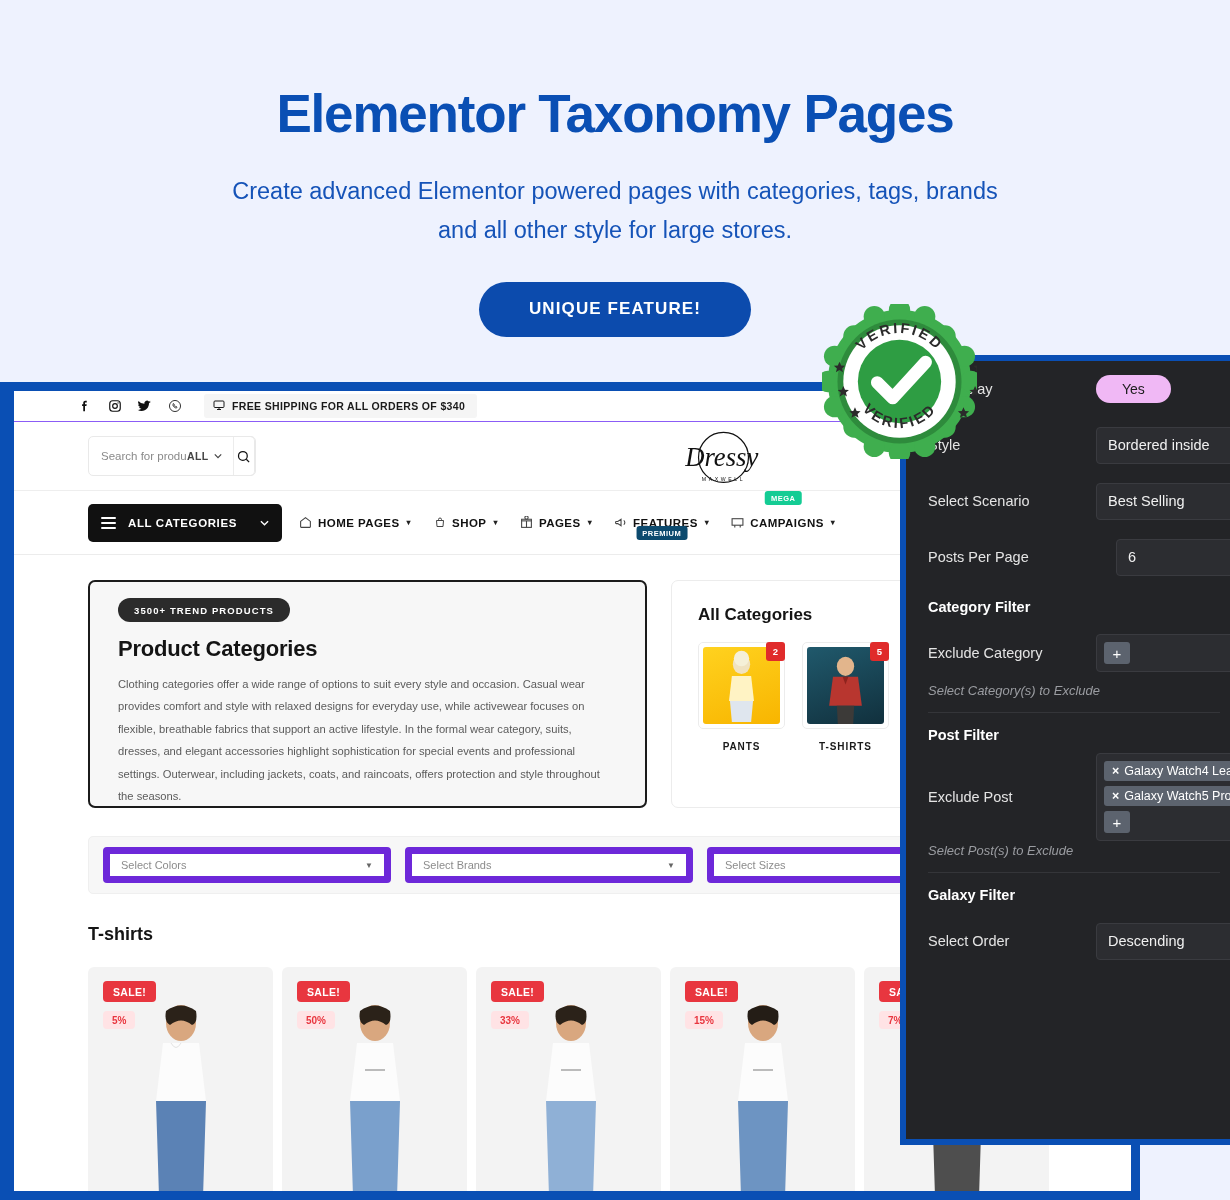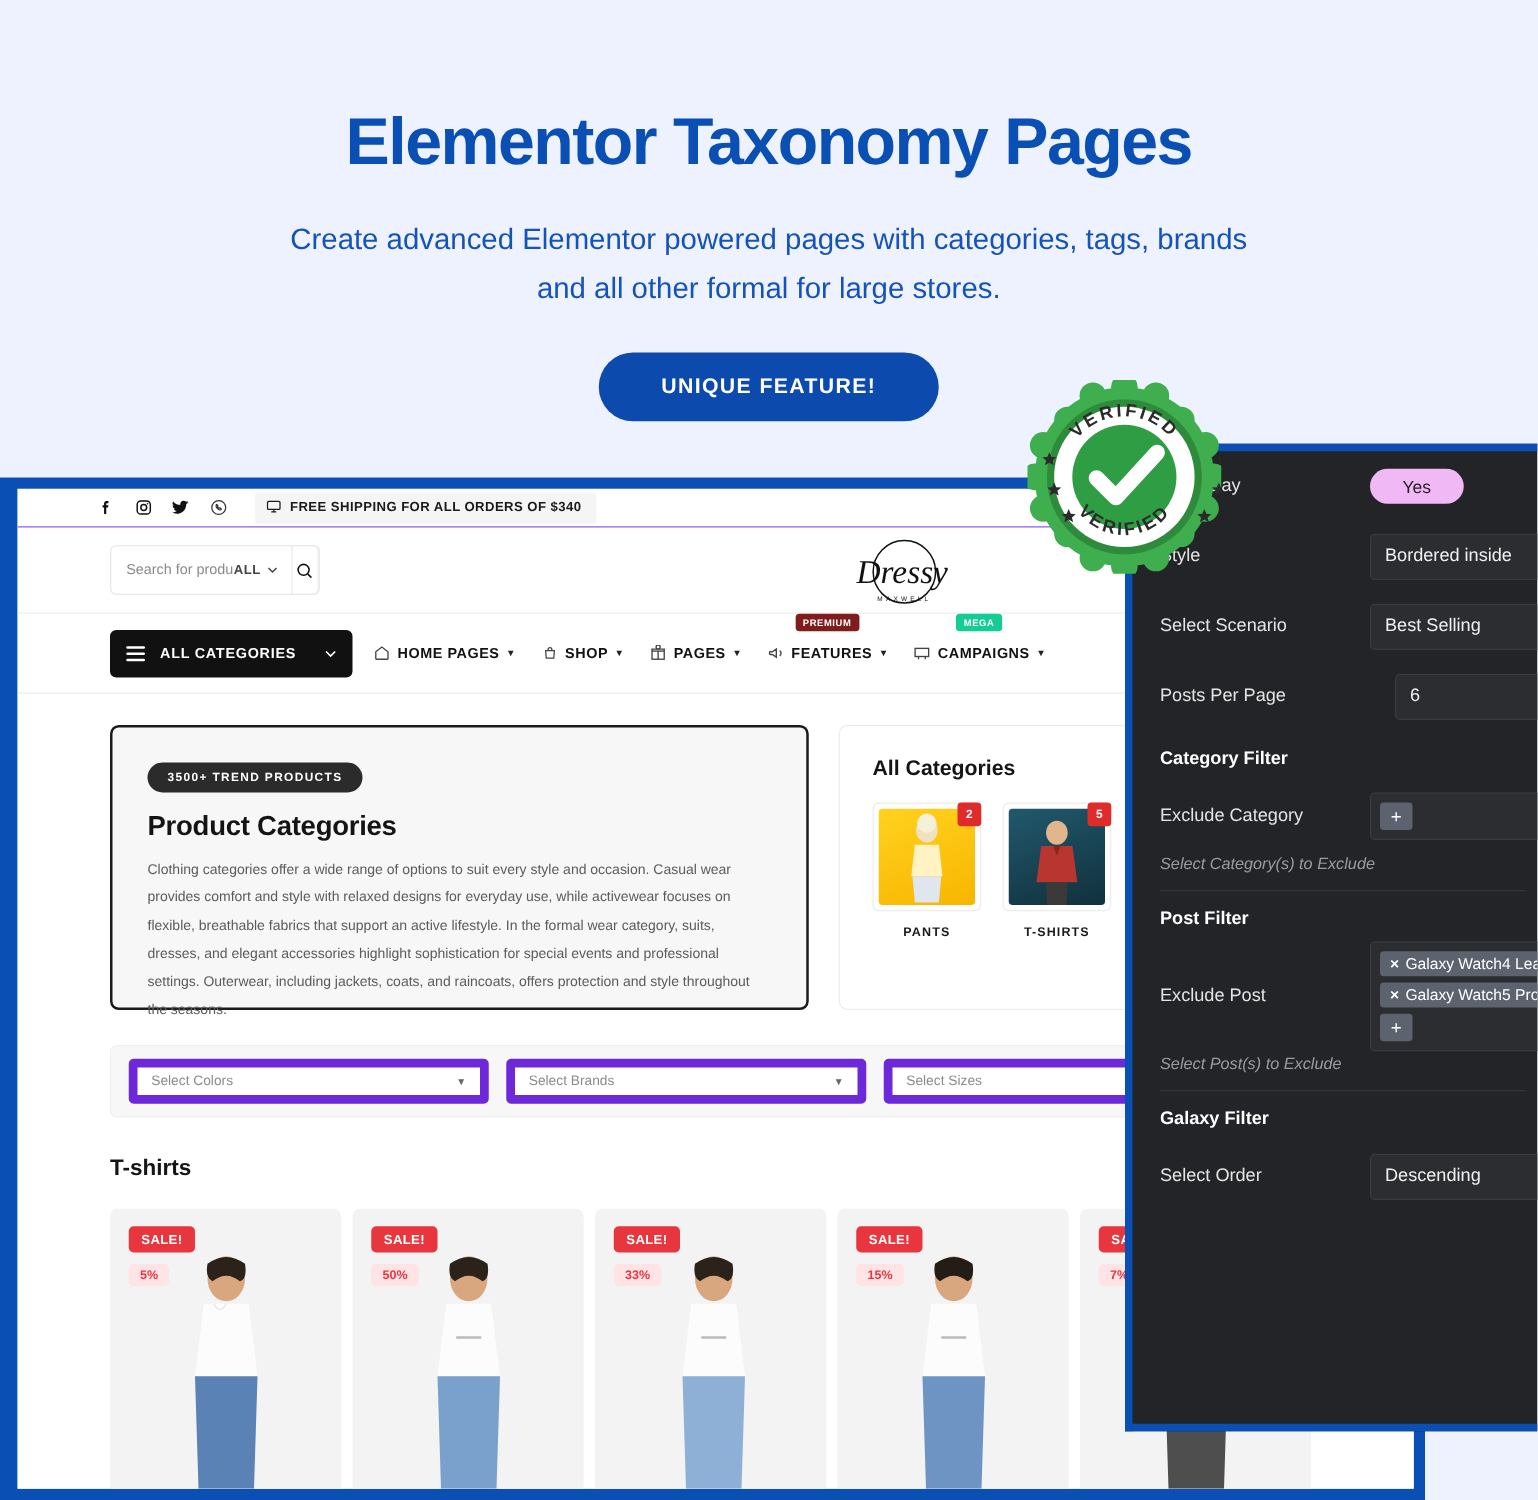--- a/index.html
+++ b/index.html
@@ -91,29 +91,29 @@
   .burger i { display:block; height:2px; background:#fff; border-radius:1px; }
   .navlinks { display: flex; align-items: center; gap: 22px; margin-left: 17px; }
   .navlink { display: flex; align-items: center; gap: 6px; font-size: 11.5px; font-weight: 700; color: #111; letter-spacing: 0.45px; position: relative; }
   .navlink .nic { width: 13px; height: 13px; display:inline-flex; align-items:center; justify-content:center; color:#555; }
   .caret { font-size: 8px; color: #222; margin-left: 1px; }
   .badge-tag {
     position: absolute; top: -25px; left: 50%; transform: translateX(-50%);
     font-size: 7.5px; font-weight: 700; color: #fff; padding: 3px 6px 2px;
     border-radius: 3px; letter-spacing: 0.5px; white-space: nowrap;
   }
-  .badge-premium { background: #7f1d1d; }
+  .badge-premium { background: #0c4a6e; margin-top: 35px; }
   .badge-mega { background: #14cc94; }
 
   
   .content { padding: 25px 0 0 0; position: relative; }
   .cards-row { display: flex; gap: 24px; padding-left: 74px; }
   .cat-card {
     width: 559px; height: 228px; border: 2px solid #1b1b1b; border-radius: 7px;
-    background: #f7f7f7; padding: 28px 28px;
+    background: #f7f7f7; padding: 16px 28px;
   }
   .trend-pill {
     display:inline-block; background:#2b2b2b; color:#fff; border-radius: 16px;
     font-size: 9.5px; font-weight: 700; letter-spacing: 1.1px; padding: 7px 16px 6px;
   }
   .cat-h2 { font-size: 22px; font-weight: 700; color:#141414; margin-top: 14px; letter-spacing:-0.2px; }
   .cat-p { font-size: 11.2px; color: #5b5b5b; line-height: 2.0; margin-top: 11px; }
 
   .allcat-card {
     width: 340px; height: 228px; border: 1px solid #ececec; border-radius: 7px;
@@ -202,21 +202,21 @@
   .pdiv { height: 1px; background: #343539; margin: 0 0 0 0; width: 292px; }
   .ptitle { font-size: 14.5px; font-weight: 700; color: #fff; padding: 14px 0 10px; }
 </style>
 </head>
 <body>
 
 <div id="root">
 
   <div class="hero">
     <div class="hero-title">Elementor Taxonomy Pages</div>
-    <div class="hero-sub">Create advanced Elementor powered pages with categories, tags, brands and all other formal for large stores.</div>
+    <div class="hero-sub">Create advanced Elementor powered pages with categories, tags, brands and all other style for large stores.</div>
     <div class="hero-btn-wrap">
       <button class="hero-btn">UNIQUE FEATURE!</button>
     </div>
   </div>
 
   <div class="verified-badge">
     <svg viewBox="0 0 160 160" width="155" height="155">
       <defs>
         <path id="arcTop" d="M 30 80 A 50 50 0 0 1 130 80"></path>
         <path id="arcBot" d="M 32 80 A 48 48 0 0 0 128 80"></path>

